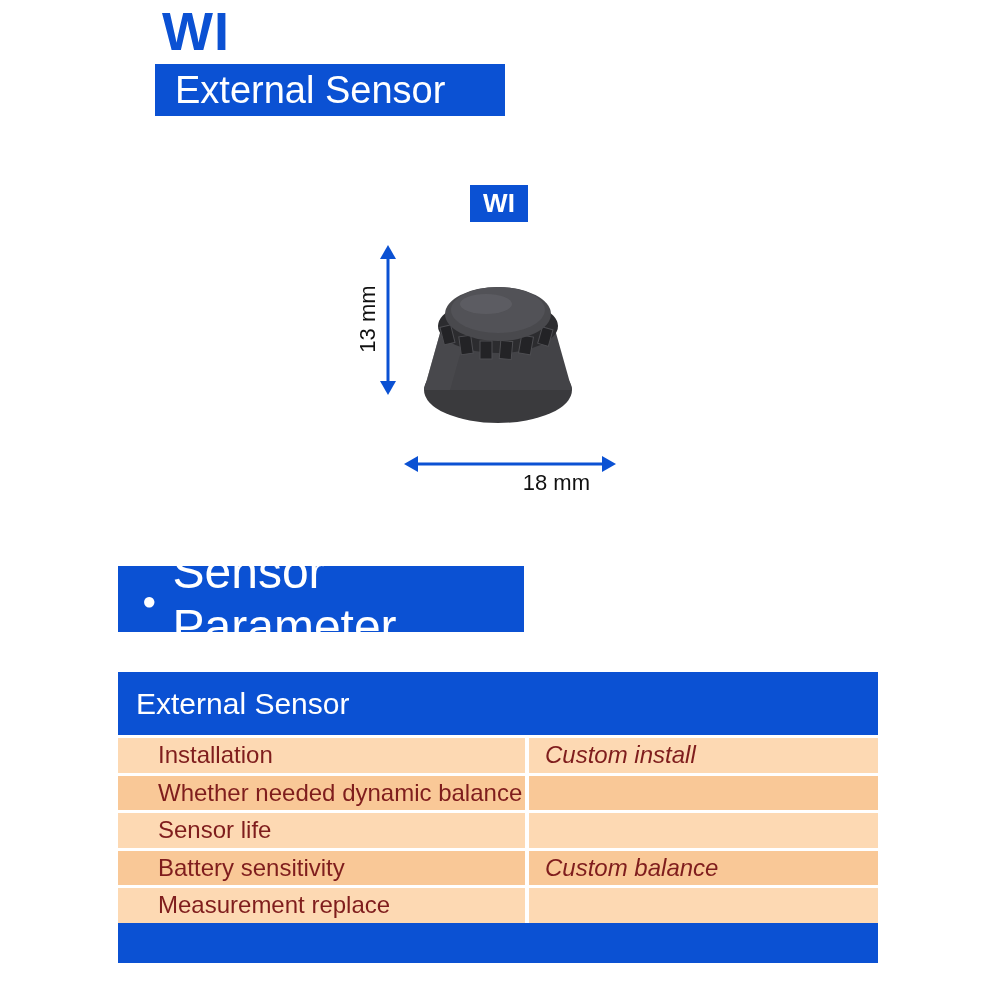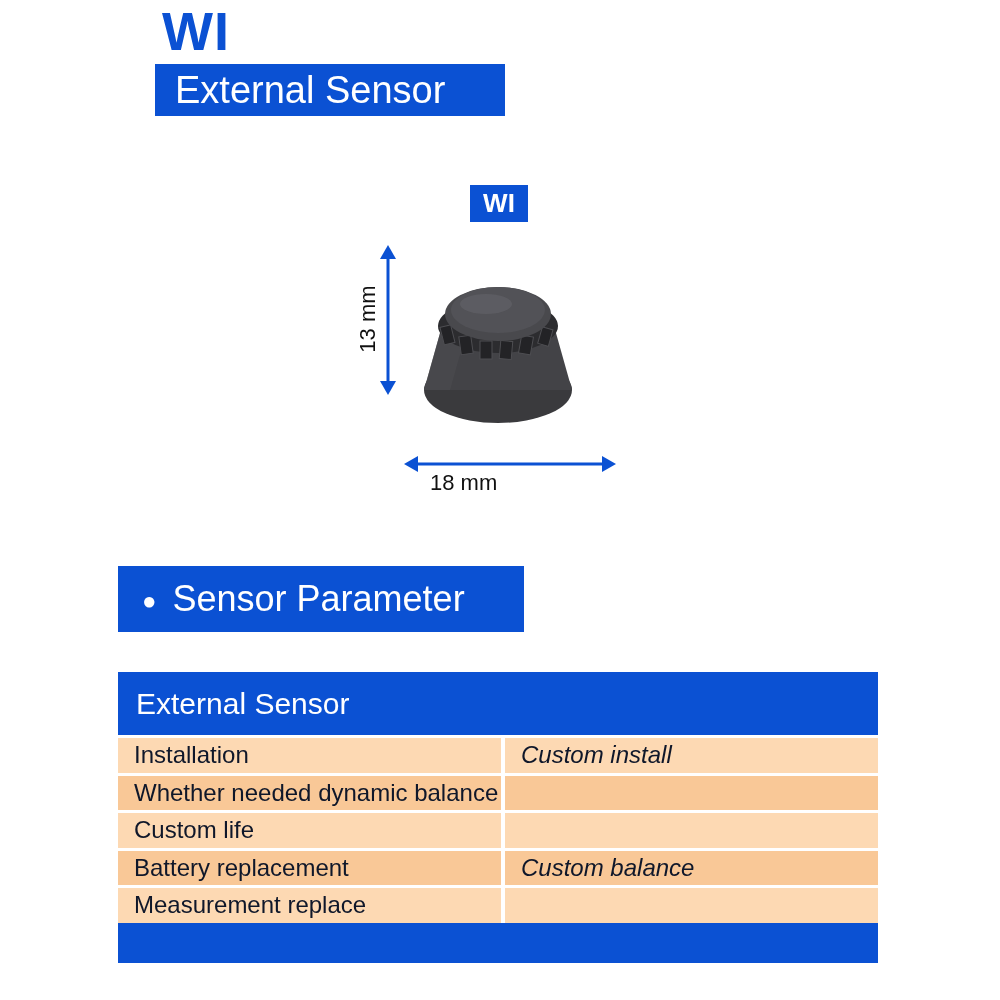--- a/index.html
+++ b/index.html
@@ -26,44 +26,44 @@
     align-items:center;justify-content:center;
   }
   
   .product{left:398px;top:262px;}
   
   .dim-label{font-size:22px;color:#111111;}
   .v-label{
     left:298px;top:306px;width:140px;text-align:center;
     transform:rotate(-90deg);
   }
-  .h-label{left:430px;top:470px;width:160px;text-align:left;}
+  .h-label{left:430px;top:470px;width:160px;text-align:right;}
   .v-arrow{left:376px;top:245px;}
   .h-arrow{left:404px;top:452px;}
   
   .section-banner{
     left:118px;top:566px;width:406px;height:66px;background:#0b51d3;
     color:#ffffff;display:flex;align-items:center;padding-left:24px;
     box-sizing:border-box;
   }
   .section-banner .bullet{
     font-size:24px;margin-right:16px;line-height:1;position:relative;top:2px;
   }
-  .section-banner .title{font-size:36px;}
+  .section-banner .title{font-size:48px;}
   
   .spec-table{
     left:118px;top:672px;width:760px;
   }
   .table-header{
     height:63px;background:#0b51d3;color:#ffffff;font-size:30px;
     display:flex;align-items:center;padding-left:18px;box-sizing:border-box;
   }
   .t-row{
     display:flex;height:37.5px;box-sizing:border-box;
-    border-top:3px solid #ffffff;font-size:24px;color:#0f172a;
+    border-top:3px solid #ffffff;font-size:24px;color:#7f1d1d;padding-left:24px;
   }
   .row-light{background:#fdd9b3;}
   .row-dark{background:#f9c897;}
   .t-cell{display:flex;align-items:center;box-sizing:border-box;}
   .t-label{width:387px;padding-left:16px;border-right:4px solid #ffffff;}
   .t-value{flex:1;padding-left:16px;font-style:italic;}
   .table-footer{height:40px;background:#0b51d3;}
 </style>
 </head>
 <body>
@@ -127,25 +127,25 @@
       <div class="t-row row-light">
         <div class="t-cell t-label">Installation</div>
         <div class="t-cell t-value">Custom install</div>
       </div>
 
       <div class="t-row row-dark">
         <div class="t-cell t-label">Whether needed dynamic balance</div>
       </div>
 
       <div class="t-row row-light">
-        <div class="t-cell t-label">Custom life</div>
+        <div class="t-cell t-label">Sensor life</div>
       </div>
 
       <div class="t-row row-dark">
-        <div class="t-cell t-label">Battery replacement</div>
+        <div class="t-cell t-label">Battery sensitivity</div>
         <div class="t-cell t-value">Custom balance</div>
       </div>
 
       <div class="t-row row-light">
         <div class="t-cell t-label">Measurement replace</div>
       </div>
 
     </div>
   <div class="table-footer"></div>
 </div>

